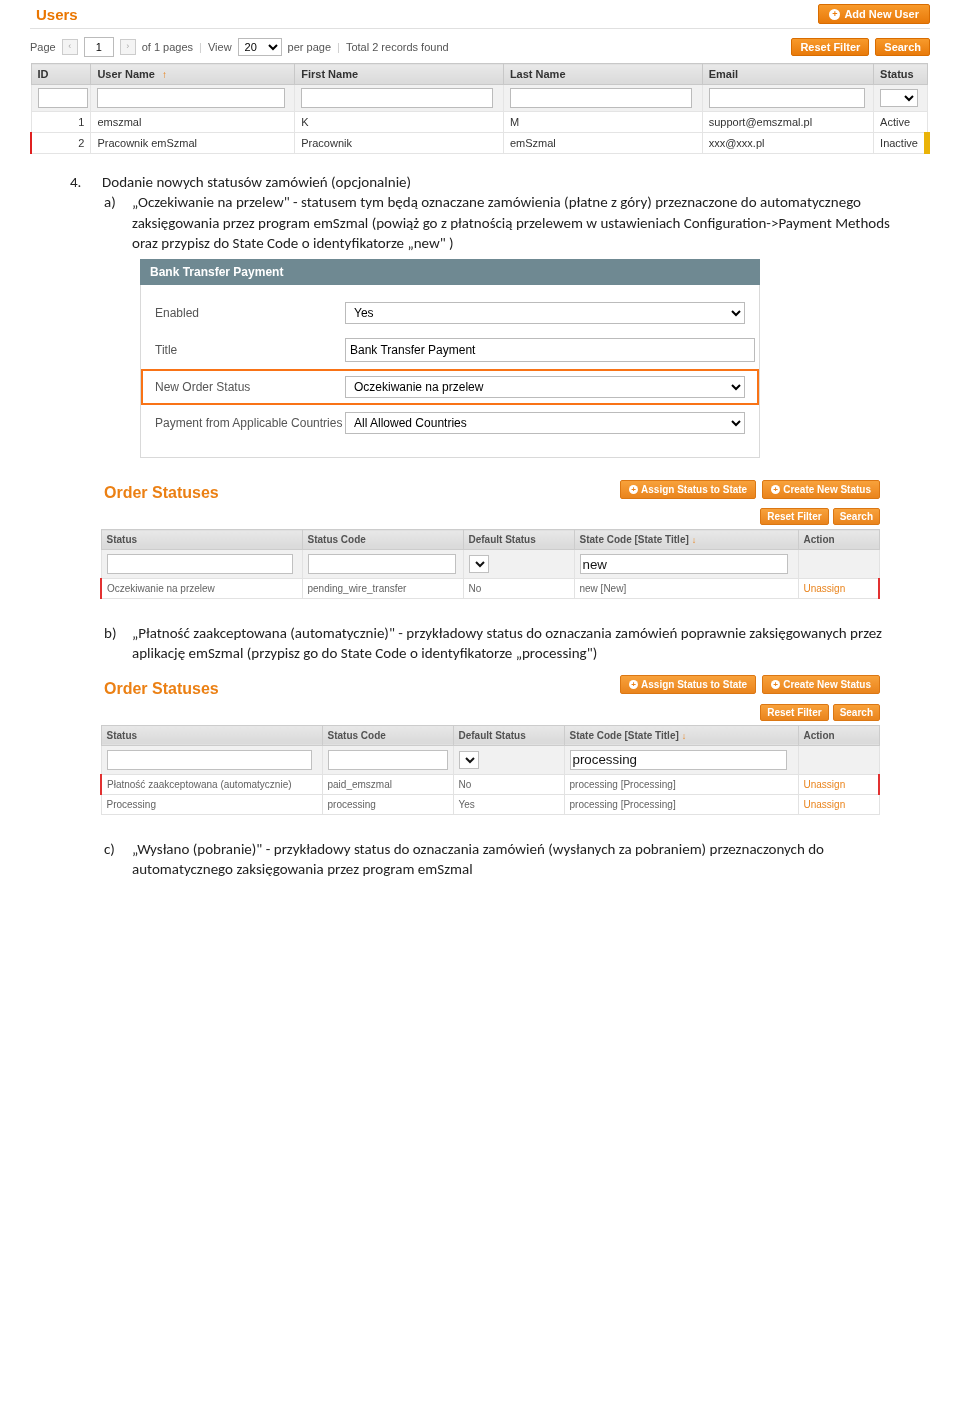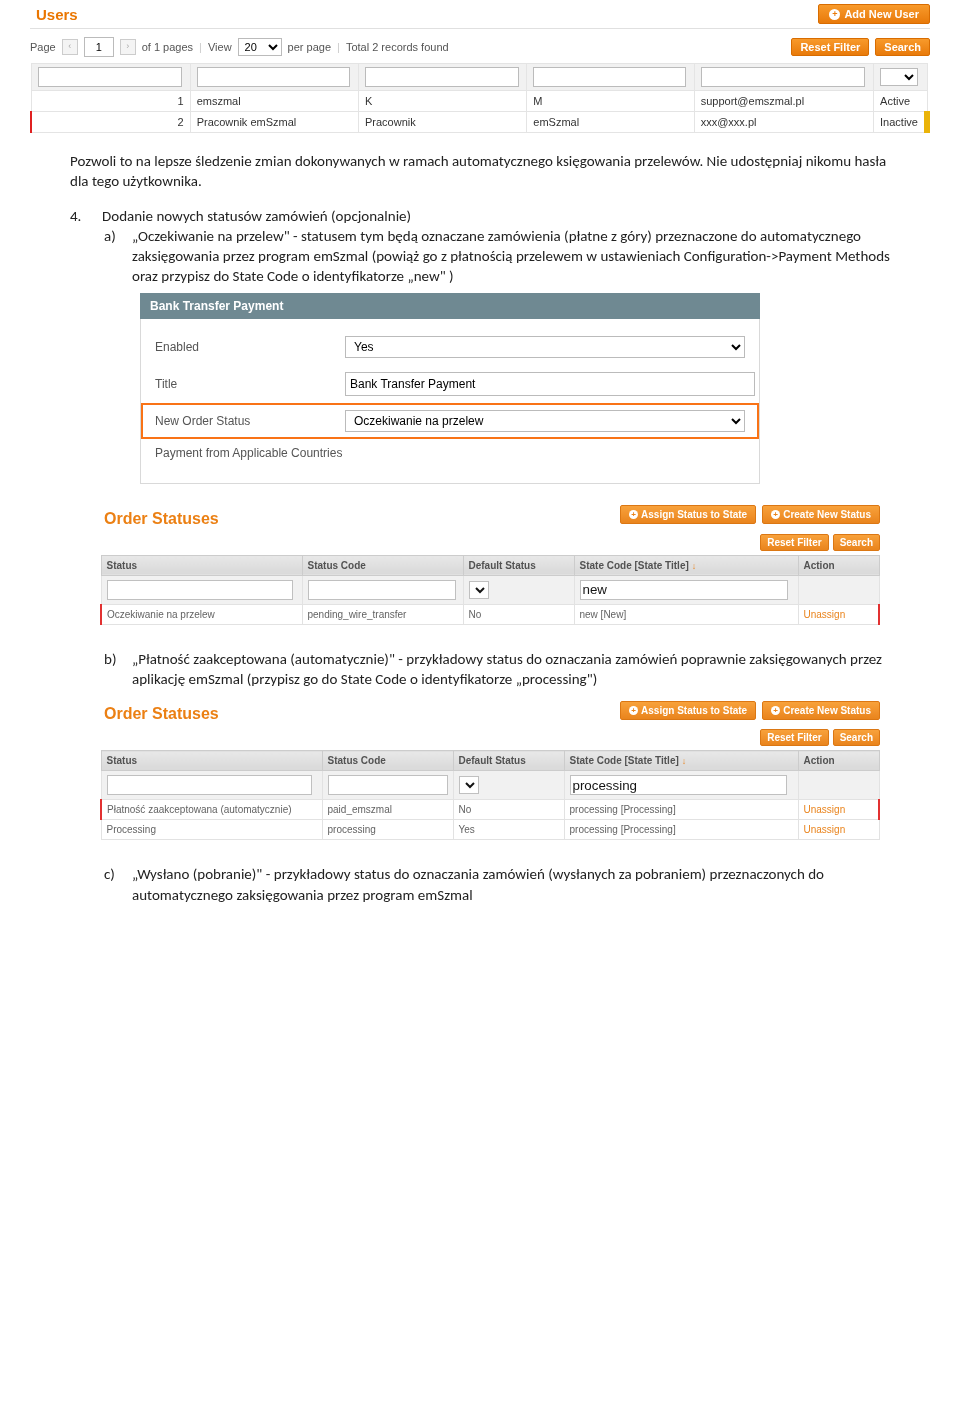--- a/index.html
+++ b/index.html
@@ -213,20 +213,31 @@
     </select>
     <span>per page</span>
     <span class="pipe">|</span>
     <span>Total 2 records found</span>
     <span class="spacer"></span>
     <span class="btn-orange small">Reset Filter</span>
     <span class="btn-orange small">Search</span>
   </div>
   <table class="grid">
     <tbody>
+        <tr>
+      <th style="width:48px;">ID</th>
+      <th style="width:195px;">
+        <span>User Name</span>
+        <span class="sort-arrow">↑</span>
+      </th>
+      <th style="width:200px;">First Name</th>
+      <th style="width:190px;">Last Name</th>
+      <th style="width:160px;">Email</th>
+      <th>Status</th>
+    </tr>
     <tr>
       <td class="filtercell"><input class="filterbox" style=""></td>
       <td class="filtercell"><input class="filterbox" style=""></td>
       <td class="filtercell"><input class="filterbox" style=""></td>
       <td class="filtercell"><input class="filterbox" style=""></td>
       <td class="filtercell"><input class="filterbox" style=""></td>
       <td class="filtercell"><select class="sel" style="width:95%;"><option></option></select></td>
     </tr>
     <tr>
       <td style="text-align:right;">1</td>
@@ -242,21 +253,20 @@
       <td>Pracownik</td>
       <td>emSzmal</td>
       <td>xxx@xxx.pl</td>
       <td>Inactive</td>
     </tr>
   </tbody>
     </table>
 </div>
 
 <div class="doc">
-  <div class="para">Pozwoli to na lepsze śledzenie zmian dokonywanych w ramach automatycznego księgowania przelewów. Nie udostępniaj nikomu hasła dla tego użytkownika.</div>
   <div class="list4">
     <span class="num">4.</span>
     <span>Dodanie nowych statusów zamówień (opcjonalnie)</span>
   </div>
   <div class="sublist">
     <span class="sublet">a)</span>
     <span>„Oczekiwanie na przelew" - statusem tym będą oznaczane zamówienia (płatne z góry) przeznaczone do automatycznego zaksięgowania przez program emSzmal  (powiąż go z płatnością przelewem w ustawieniach Configuration-&gt;Payment Methods oraz przypisz do State Code  o identyfikatorze „new" )</span>
   </div>
 </div>
 
@@ -270,20 +280,21 @@
     <div class="frow">
       <div class="flabel">Title</div>
       <div class="fval"><input value="Bank Transfer Payment" style=""></div>
     </div>
     <div class="frow redbox">
       <div class="flabel">New Order Status</div>
       <div class="fval"><select><option>Oczekiwanie na przelew</option></select></div>
     </div>
     <div class="frow">
       <div class="flabel" style="line-height:1.2;">Payment from Applicable Countries</div>
+      <div class="fval"><select><option>All Allowed Countries</option></select></div>
     </div>
   </div>
 </div>
 
 <div class="ospanel">
   <div class="os-toprow">
     <span class="os-title">Order Statuses</span>
     <span class="spacer"></span>
     <span class="os-btn">
         <span class="plus">+</span>

